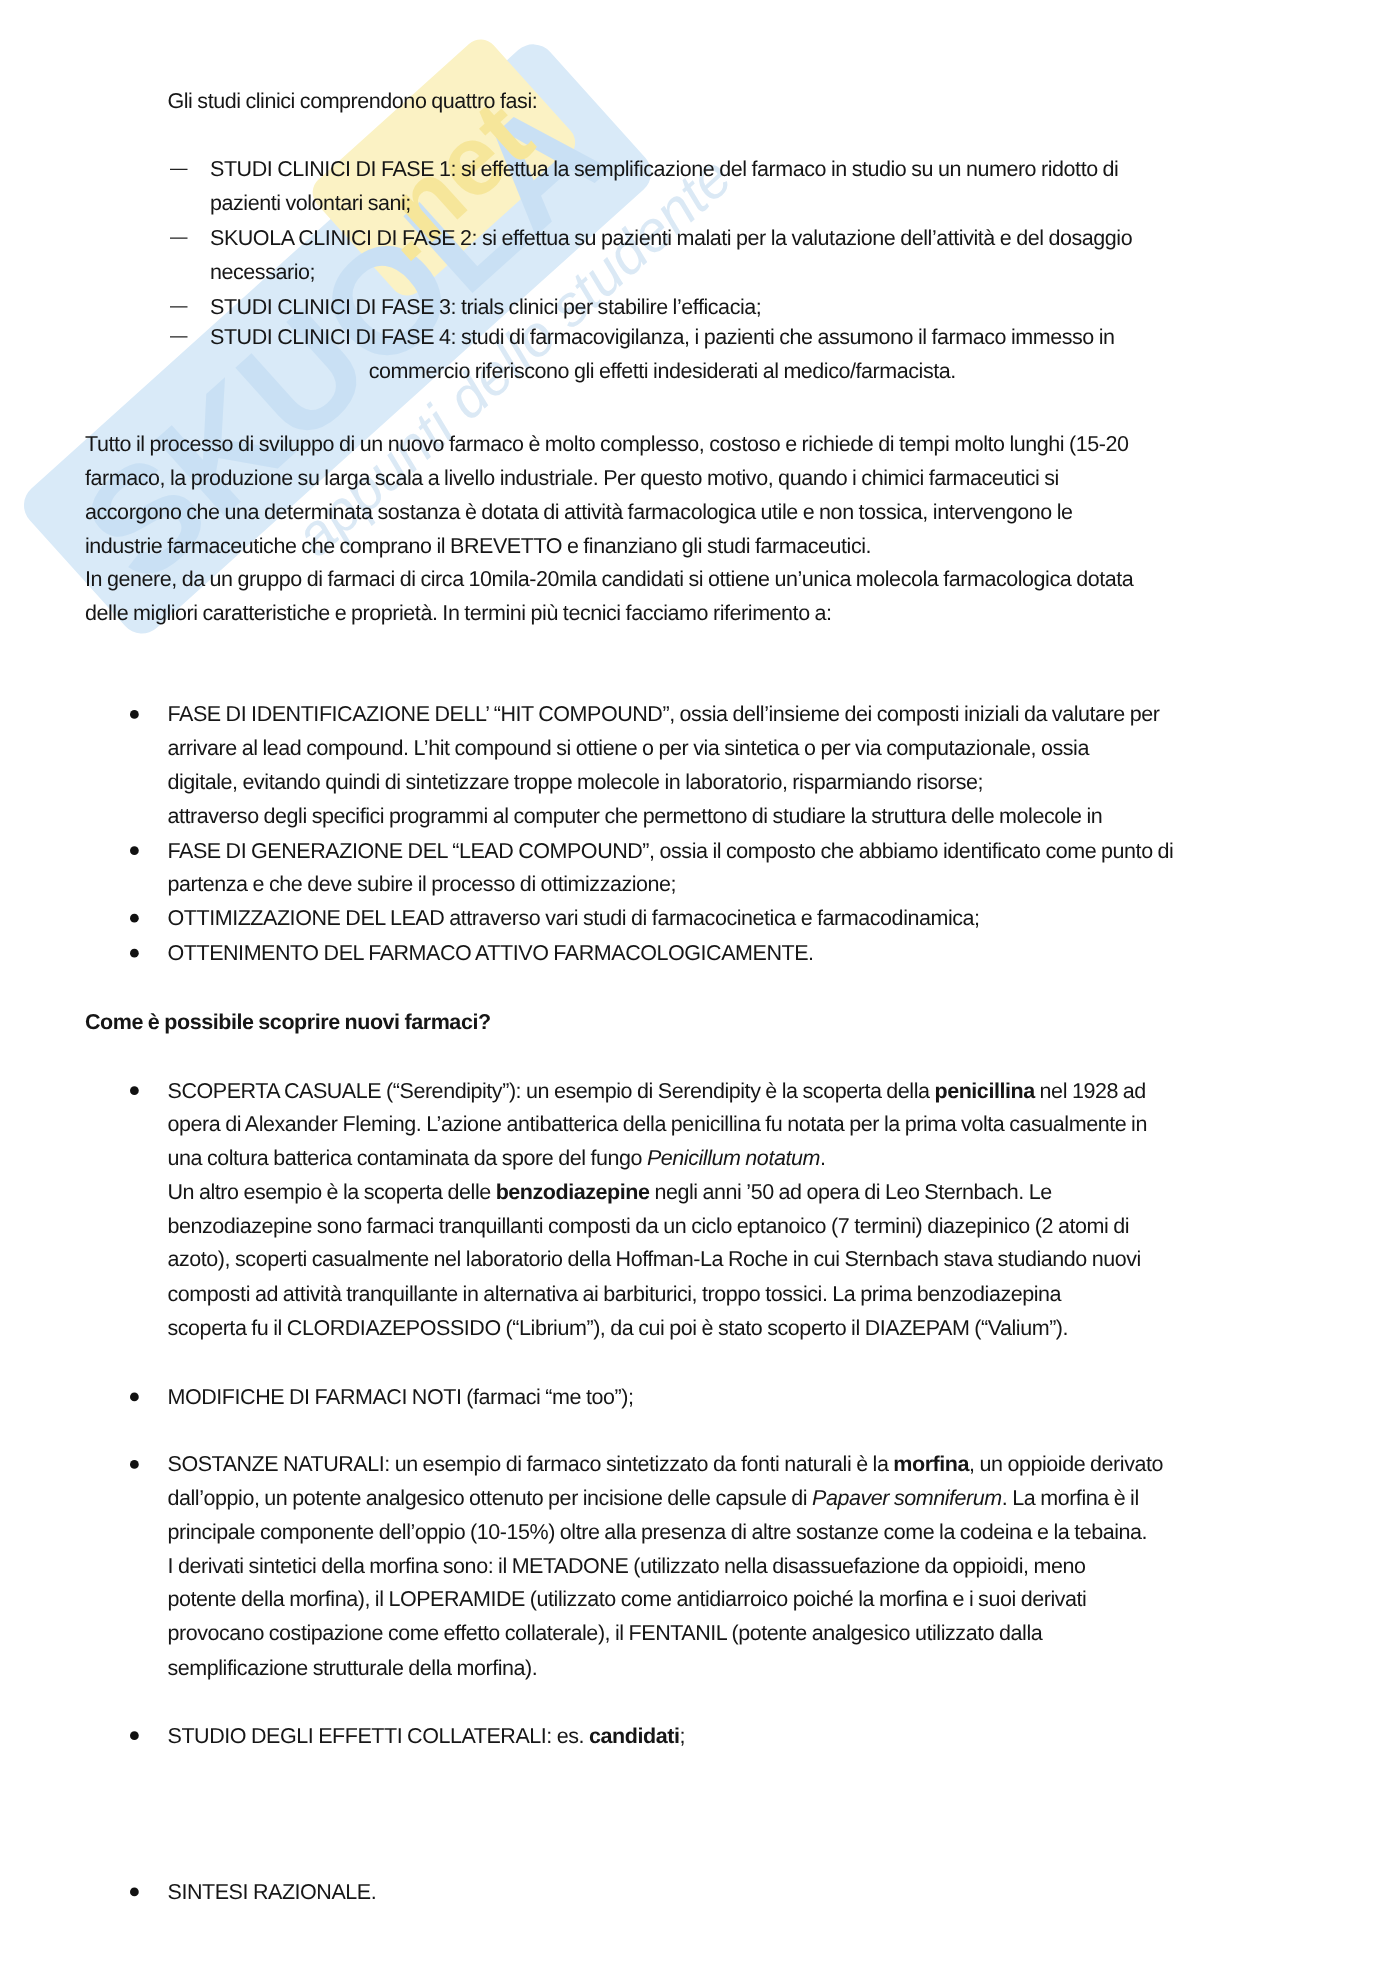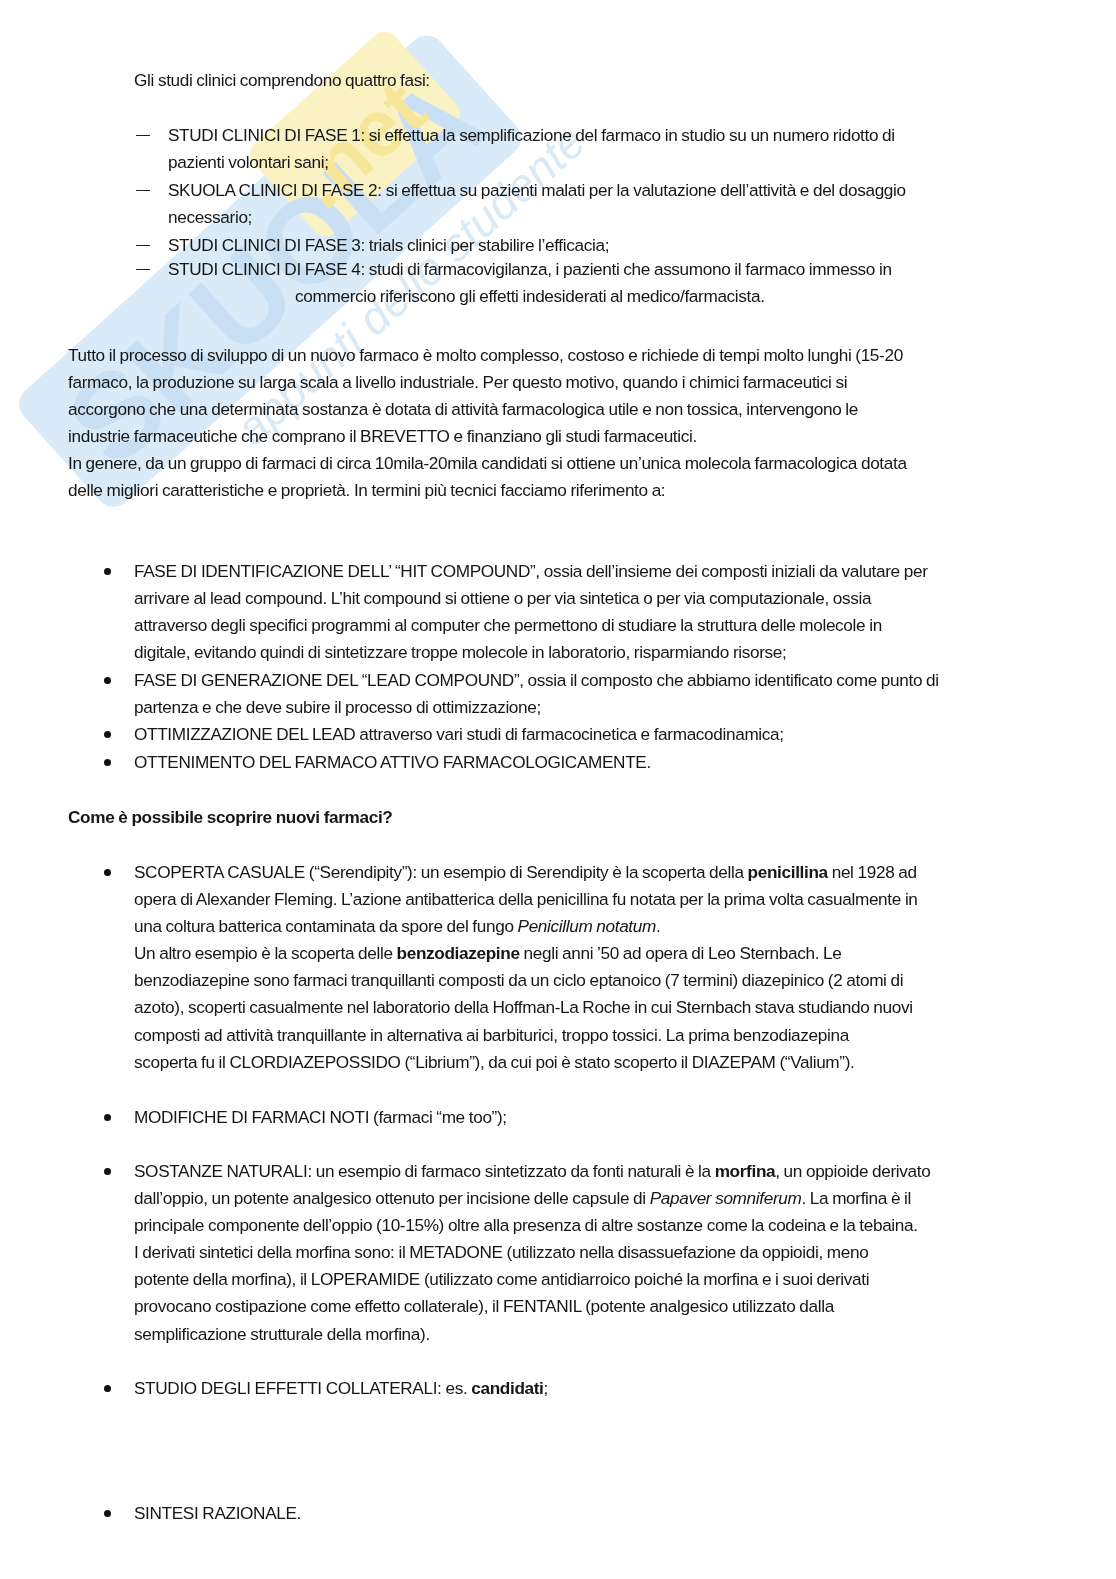--- a/index.html
+++ b/index.html
@@ -59,22 +59,22 @@
   <span class="ln">industrie farmaceutiche che comprano il BREVETTO e finanziano gli studi farmaceutici.</span>
   <span class="ln">In genere, da un gruppo di farmaci di circa 10mila-20mila candidati si ottiene un’unica molecola farmacologica dotata</span>
   <span class="ln">delle migliori caratteristiche e proprietà. In termini più tecnici facciamo riferimento a:</span>
 </div>
 
 <div>
   <div class="block" style="left:134px; top:558px;">
     <span class="dot" style="position:absolute; left:-30px; top:10px;"></span>
     <span class="ln">FASE DI IDENTIFICAZIONE DELL’ “HIT COMPOUND”, ossia dell’insieme dei composti iniziali da valutare per</span>
     <span class="ln">arrivare al lead compound. L’hit compound si ottiene o per via sintetica o per via computazionale, ossia</span>
+    <span class="ln">digitale, evitando quindi di sintetizzare troppe molecole in laboratorio, risparmiando risorse;</span>
     <span class="ln">attraverso degli specifici programmi al computer che permettono di studiare la struttura delle molecole in</span>
-    <span class="ln">digitale, evitando quindi di sintetizzare troppe molecole in laboratorio, risparmiando risorse;</span>
   </div>
   <div class="block" style="left:134px; top:667px;">
     <span class="dot" style="position:absolute; left:-30px; top:10px;"></span>
     <span class="ln">FASE DI GENERAZIONE DEL “LEAD COMPOUND”, ossia il composto che abbiamo identificato come punto di</span>
     <span class="ln">partenza e che deve subire il processo di ottimizzazione;</span>
   </div>
   <div class="block" style="left:134px; top:721px;">
     <span class="dot" style="position:absolute; left:-30px; top:10px;"></span>
     <span class="ln">OTTIMIZZAZIONE DEL LEAD attraverso vari studi di farmacocinetica e farmacodinamica;</span>
   </div>

